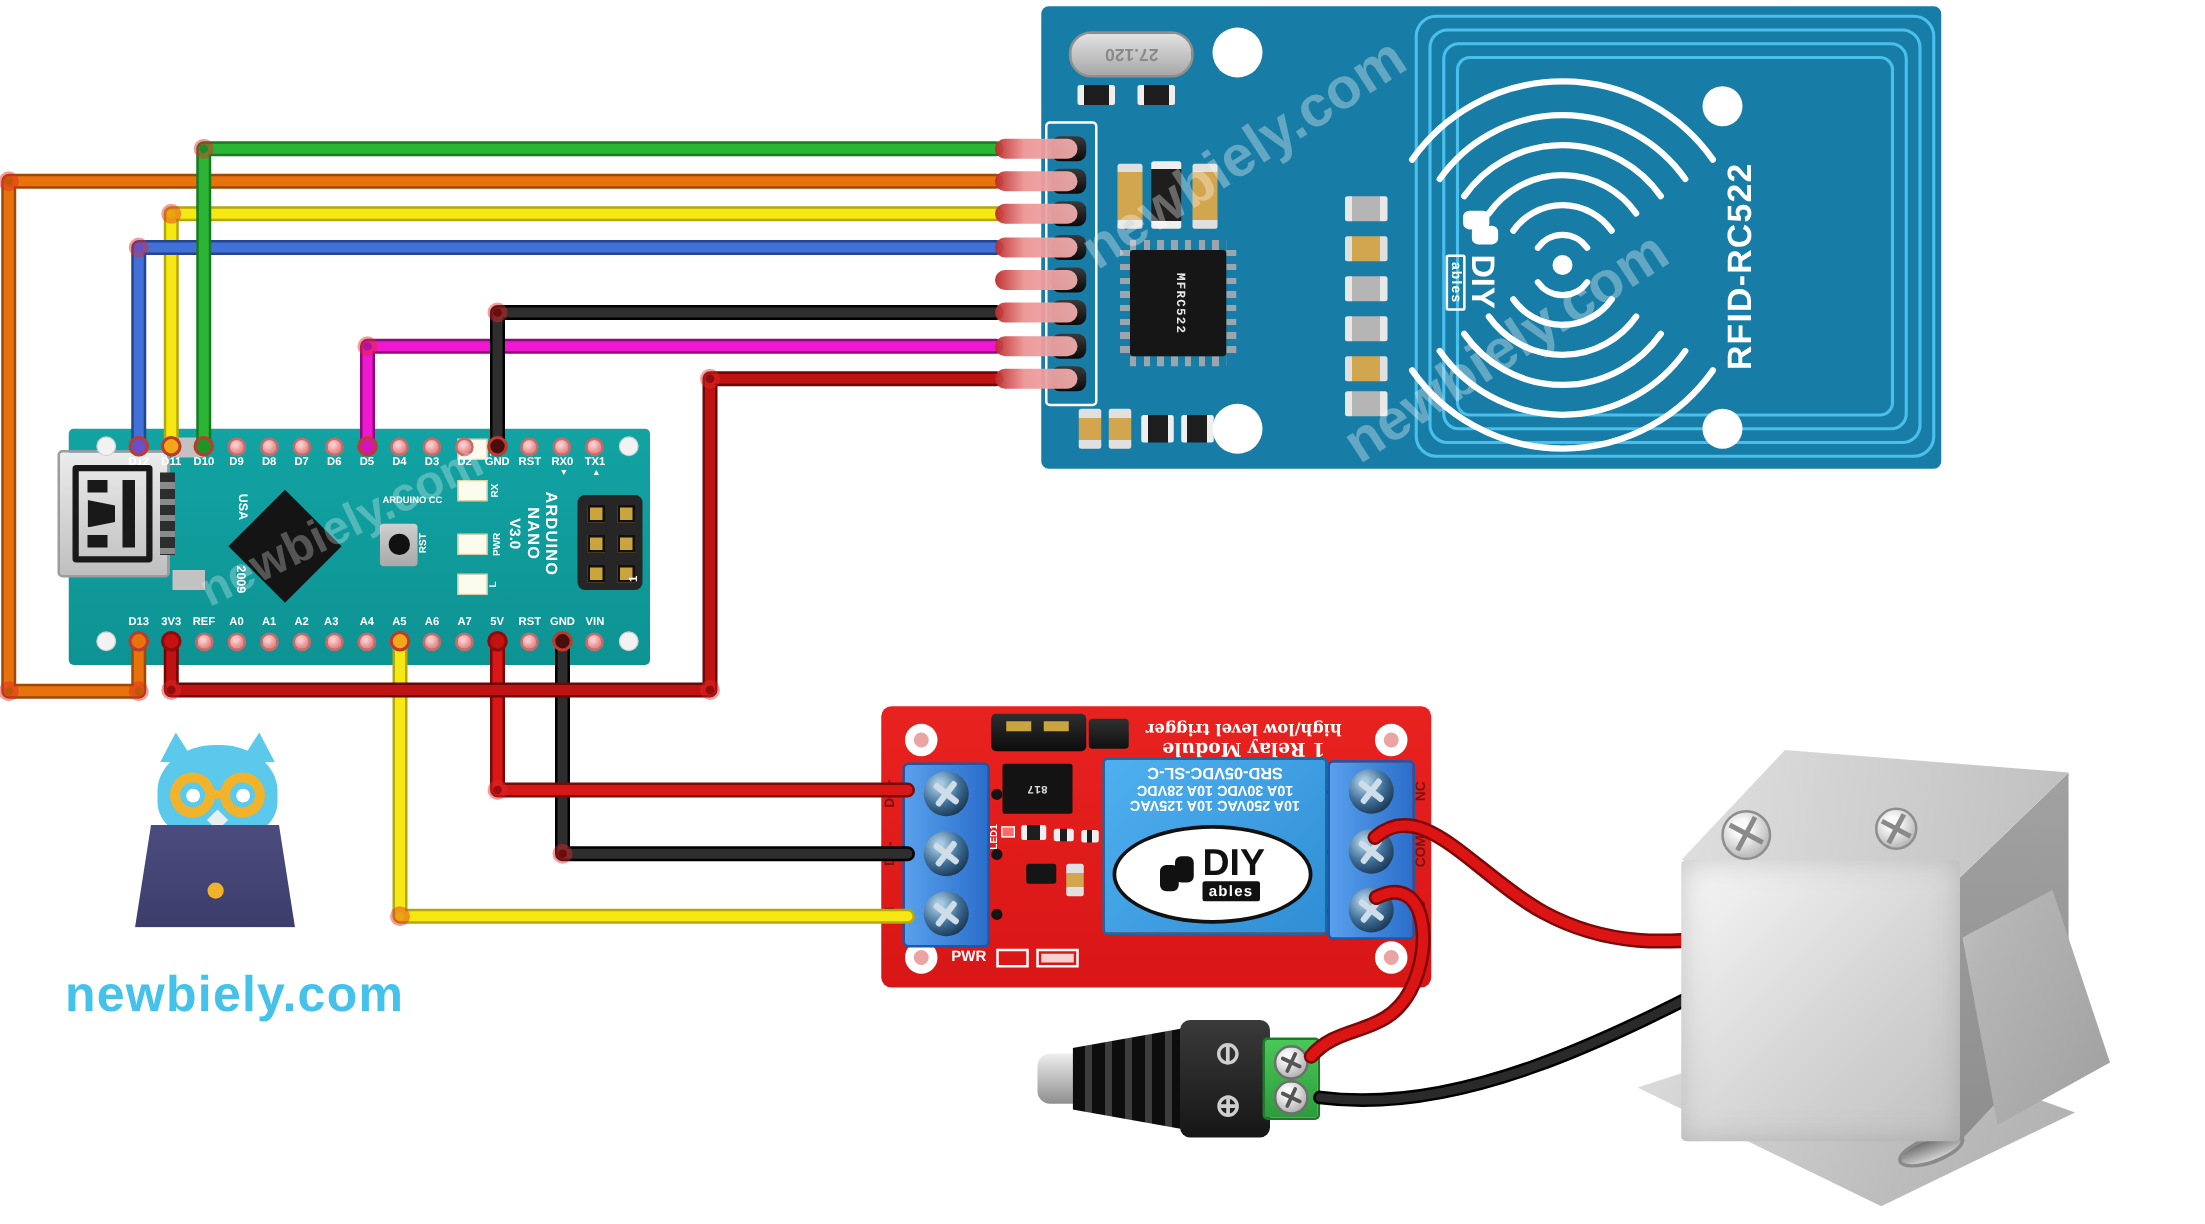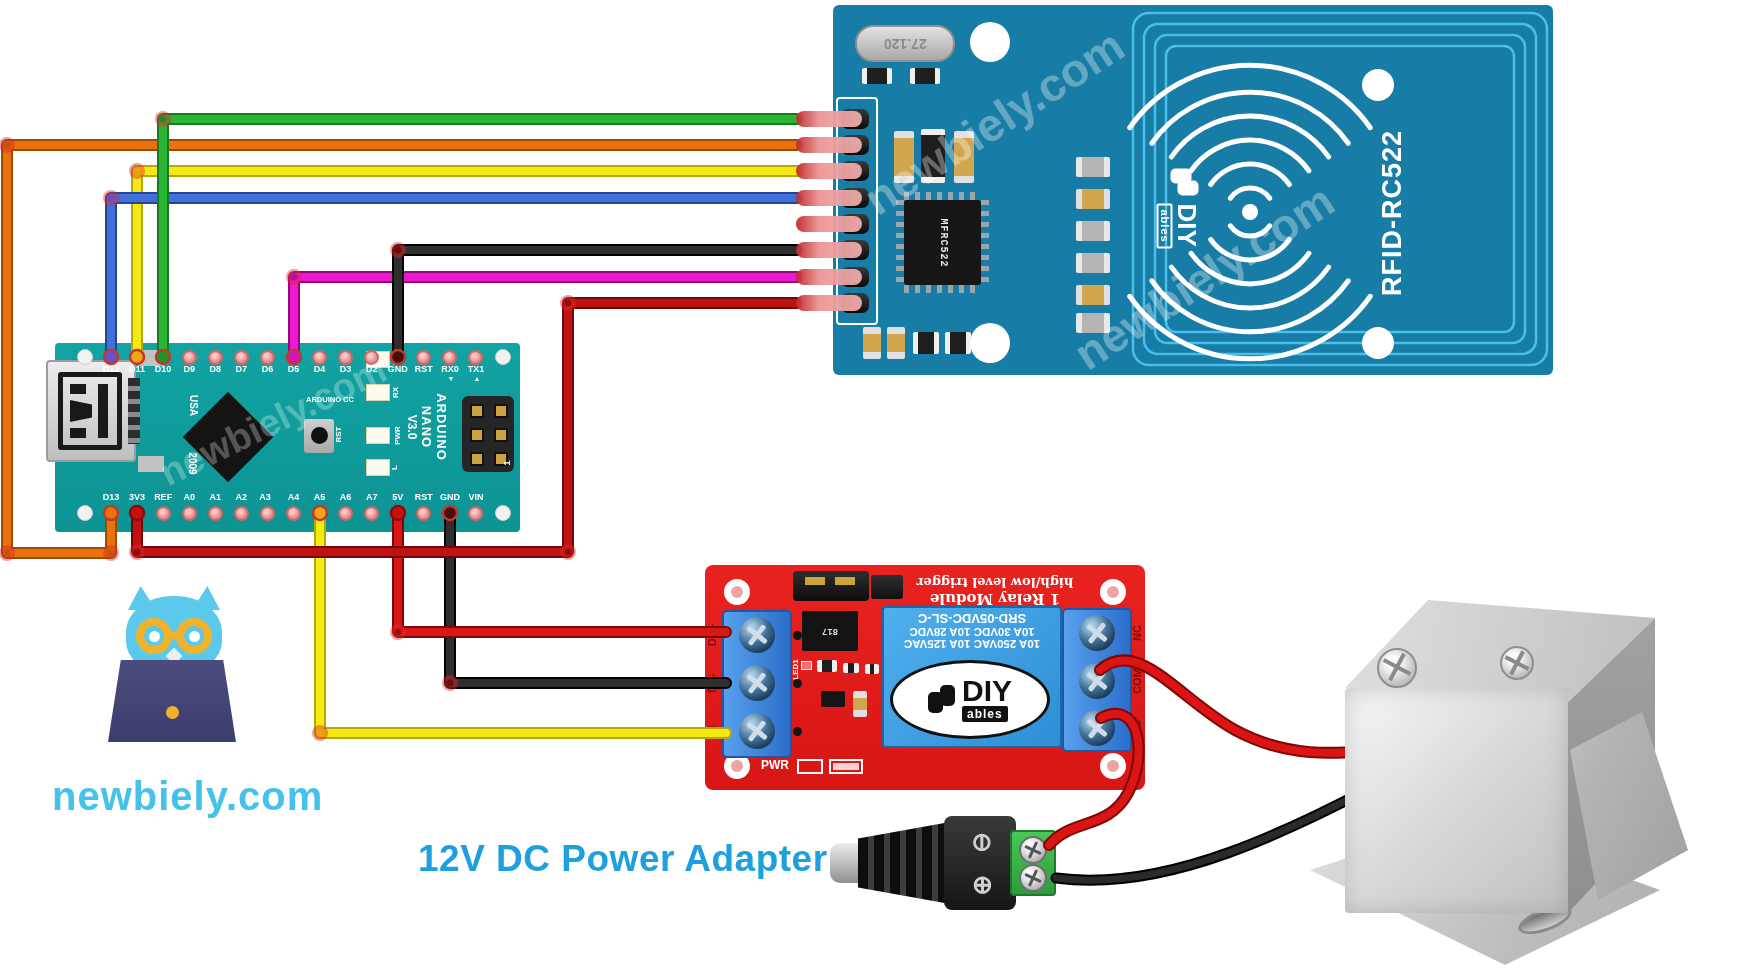--- a/index.html
+++ b/index.html
@@ -368,21 +368,20 @@
       </div>
       <div class="a" style="left:76px;top:38px;width:36px;height:36px;border-radius:50%;border:8px solid #f2b32c;background:#5ac9ec;box-sizing:border-box;">
         <div style="position:absolute;left:5px;top:5px;width:11px;height:11px;border-radius:50%;background:#fff;"></div>
       </div>
       <div class="a" style="left:68px;top:70px;width:12px;height:12px;background:#e9eef3;transform:rotate(45deg);"></div>
       <div class="a" style="left:8px;top:80px;width:128px;height:82px;background:linear-gradient(180deg,#4b4b7e,#3d3d6c);clip-path:polygon(10% 0,90% 0,100% 100%,0 100%);"></div>
       <div class="a" style="left:66px;top:126px;width:13px;height:13px;border-radius:50%;background:#f2b32c;"></div>
     </div>
     <div class="a" style="left:52px;top:774px;font:bold 40px 'Liberation Sans',sans-serif;color:#44c2ea;letter-spacing:1px;">newbiely.com</div>
 
-    <div class="a" style="left:418px;top:838px;font:bold 37px 'Liberation Sans',sans-serif;color:#1e9fe0;letter-spacing:.5px;">12V DC Power Adapter</div>
   </div>
 
   <svg class="lyr" style="z-index:3;pointer-events:none" width="1764" height="979">
     <g fill="none" stroke-linecap="round" stroke-linejoin="round">
 
       <path d="M111 513 L111 553 L7 553 L7 145 L797 145" stroke="#9c4a06" stroke-width="12"></path>
       <path d="M111 513 L111 553 L7 553 L7 145 L797 145" stroke="#e8720c" stroke-width="8"></path>
 
       <path d="M137 357 L137 171 L797 171" stroke="#b4a709" stroke-width="12"></path>
       <path d="M137 357 L137 171 L797 171" stroke="#f6e913" stroke-width="8"></path>

